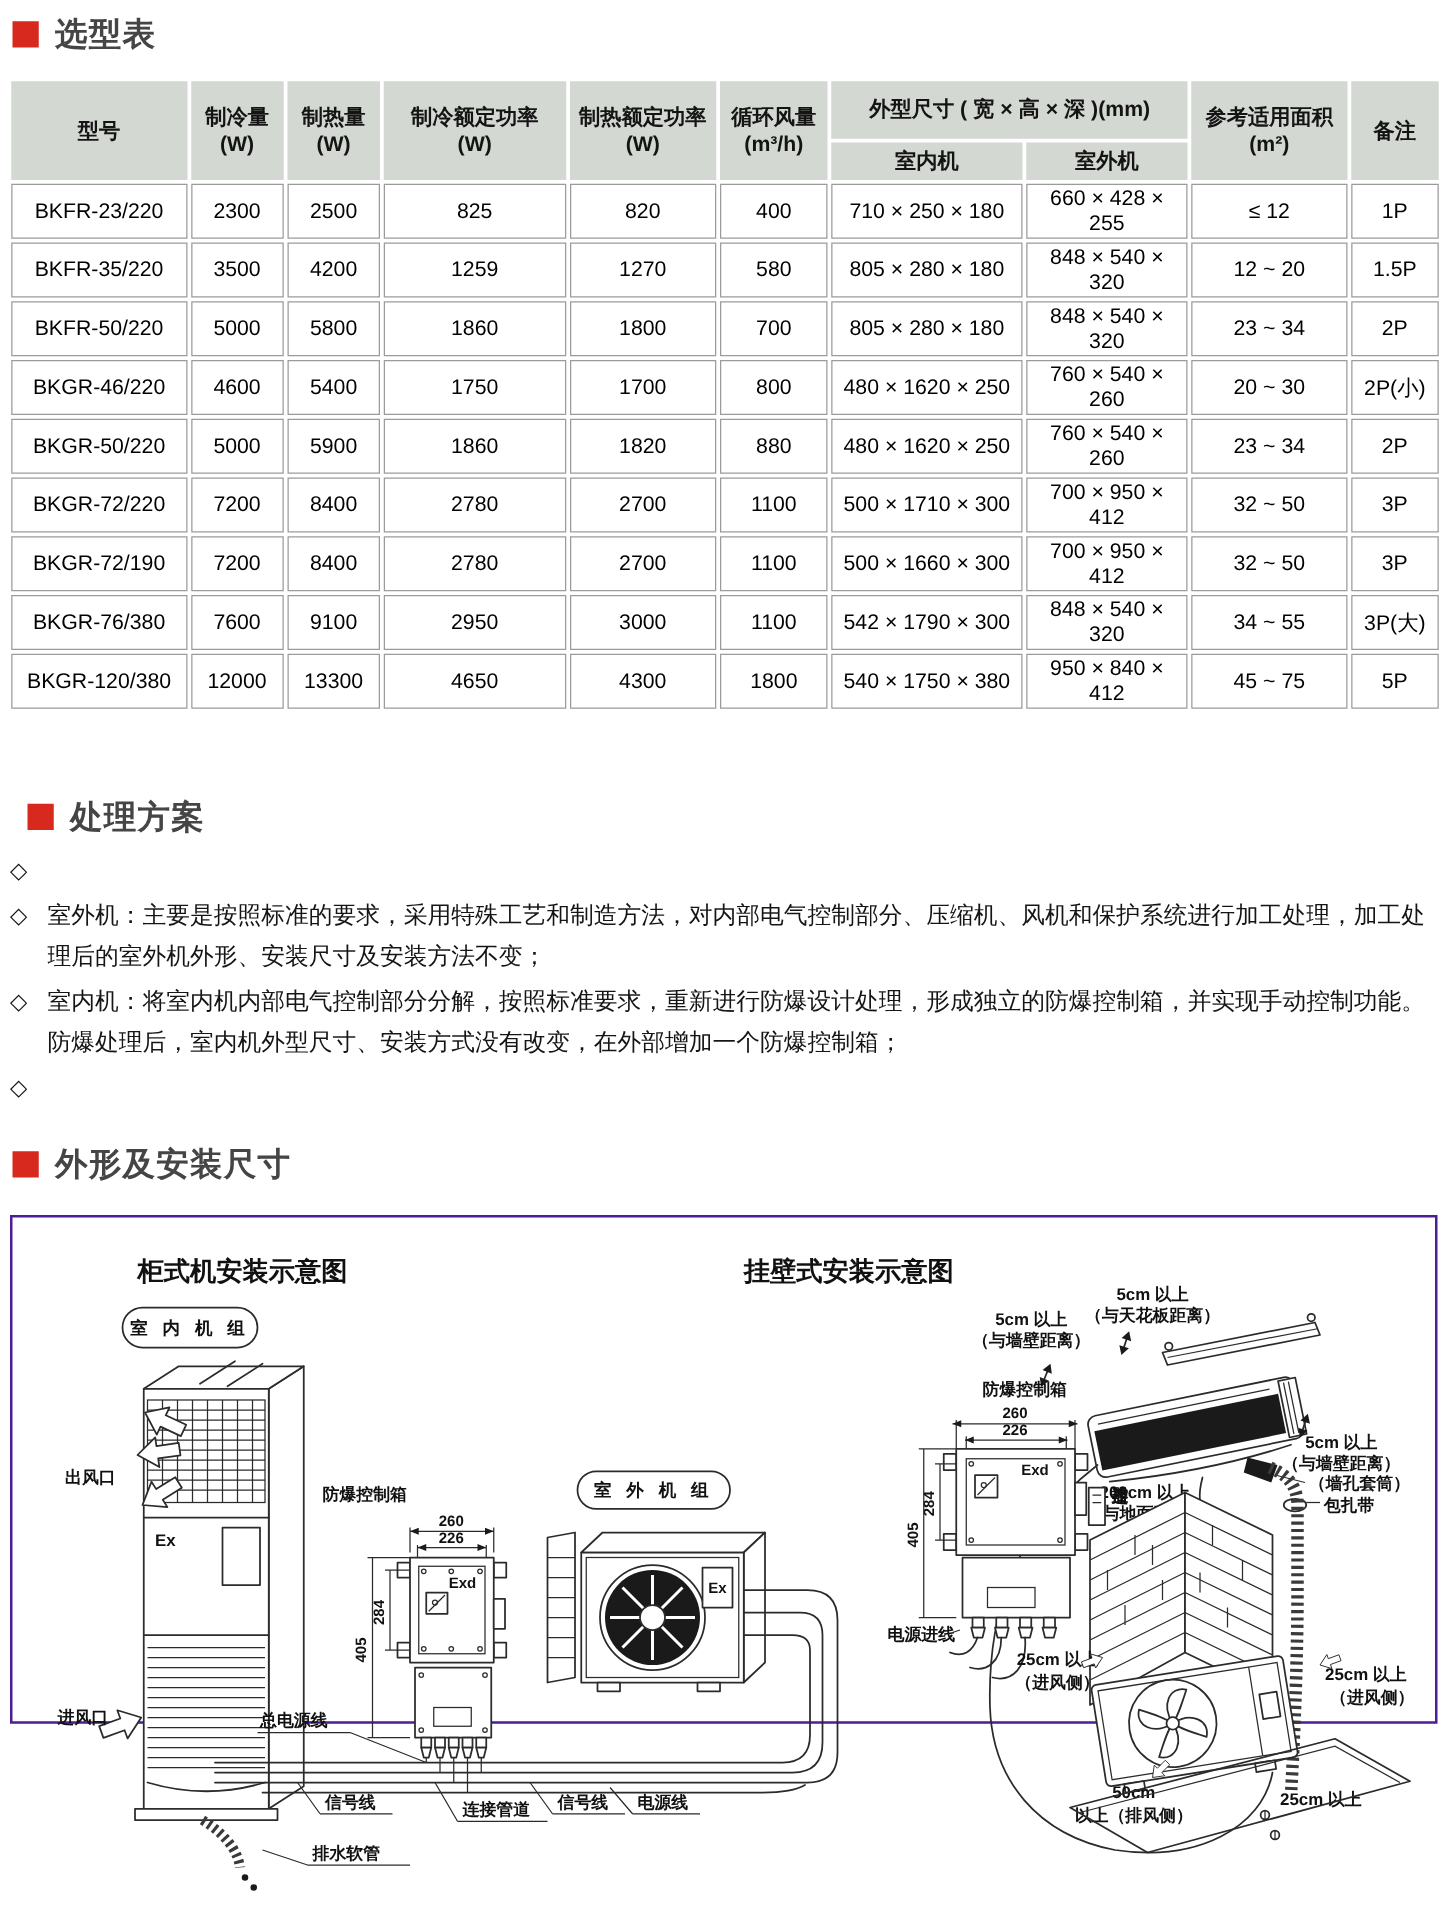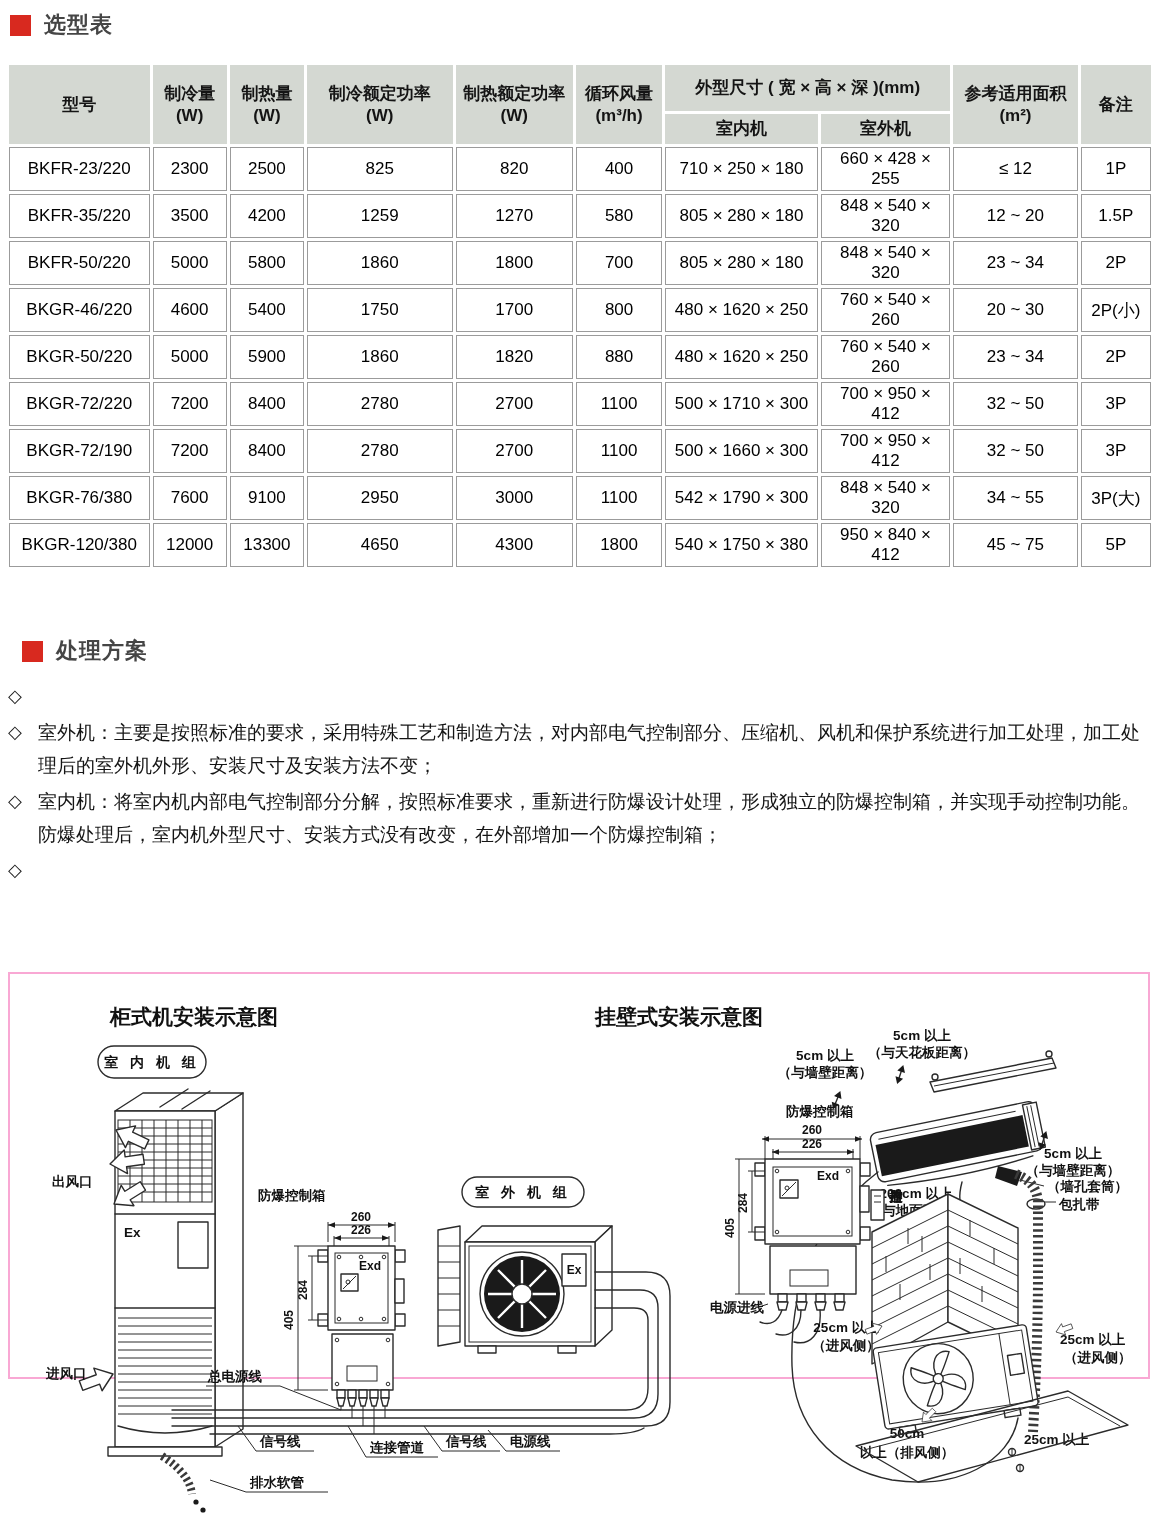--- a/index.html
+++ b/index.html
@@ -1,38 +1,38 @@
 <!DOCTYPE html>
 <html><head>
 <meta charset="utf-8">
 <style>
   html,body{margin:0;padding:0;background:#fff;}
   .page{position:relative;width:1160px;height:1540px;background:#fff;overflow:hidden;
         font-family:"Liberation Sans","DejaVu Sans",sans-serif;color:#111;}
   .sec-head{position:absolute;display:flex;align-items:center;gap:13px;
-            font-size:22px;font-weight:bold;color:#454545;letter-spacing:1px;}
+            font-size:26px;font-weight:bold;color:#454545;letter-spacing:1px;}
   .red-sq{width:21px;height:21px;background:#d8291f;flex:0 0 auto;}
   
   table.sel{position:absolute;left:6px;top:62px;border-collapse:separate;border-spacing:3px;
             table-layout:fixed;width:1148px;}
   table.sel th{background:#d4d8d2;font-size:17px;font-weight:bold;color:#141414;
                line-height:1.25;padding:2px 1px;vertical-align:middle;text-align:center;}
   table.sel thead tr:nth-child(1){height:46px;}
   table.sel thead tr:nth-child(2){height:30px;}
   table.sel th .unit{display:block;font-weight:bold;}
   table.sel td{background:#fff;border:1px solid #9b9b9b;text-align:center;
                font-size:17px;color:#000;height:42px;padding:0 2px;}
   
   .notes{position:absolute;left:8px;top:680px;width:1146px;list-style:none;margin:0;padding:0;}
   .notes li{display:flex;align-items:flex-start;font-size:19px;line-height:33px;
             color:#151515;margin-bottom:3px;}
   .notes .blt{flex:0 0 30px;font-size:18px;}
   
   .diagram-box{position:absolute;left:8px;top:972px;width:1142px;height:407px;
-               border:2px solid #f9a8d4;background:#fff;box-sizing:border-box;}
+               border:2px solid #4c1d95;background:#fff;box-sizing:border-box;}
   svg{display:block;}
   .ln{fill:none;stroke:#2b2b2b;stroke-width:1.4;stroke-linejoin:round;stroke-linecap:round;}
   .tn{fill:none;stroke:#2b2b2b;stroke-width:1;}
   .fw{fill:#fff;stroke:#2b2b2b;stroke-width:1.4;stroke-linejoin:round;}
   .fdk{fill:#1a1a1a;stroke:none;}
   .hose{fill:none;stroke:#3a3a3a;stroke-width:10;stroke-dasharray:2.5 3.4;}
   .hose2{fill:none;stroke:#3a3a3a;stroke-width:8;stroke-dasharray:2.5 3;}
   text{fill:#111;font-family:"Liberation Sans","DejaVu Sans",sans-serif;}
   .ttl{font-size:21px;font-weight:bold;}
   .tag{font-size:14px;font-weight:bold;letter-spacing:4px;}
@@ -207,20 +207,24 @@
       </li>
     <li>
         <span class="blt">◇</span>
         <span>室内机：将室内机内部电气控制部分分解，按照标准要求，重新进行防爆设计处理，形成独立的防爆控制箱，并实现手动控制功能。防爆处理后，室内机外型尺寸、安装方式没有改变，在外部增加一个防爆控制箱；</span>
       </li>
     <li>
         <span class="blt">◇</span>
       </li>
   </ul>
 
+  <div class="sec-head" style="left:10px;top:914px;">
+    <span class="red-sq"></span>
+    <span>外形及安装尺寸</span>
+  </div>
 
   <div class="diagram-box">
   <svg width="1138" height="541" viewBox="0 0 1138 541">
     <defs>
       <path id="oarr" class="fw" d="M0,0 L16,-12 V-5 H34 V5 H16 V12 Z"></path>
       <g id="dar">
         <path class="ln" d="M0,4 V14"></path>
         <path class="fdk" d="M0,-1 L-4,6 H4 Z"></path>
         <path class="fdk" d="M0,19 L-4,12 H4 Z"></path>
       </g>

